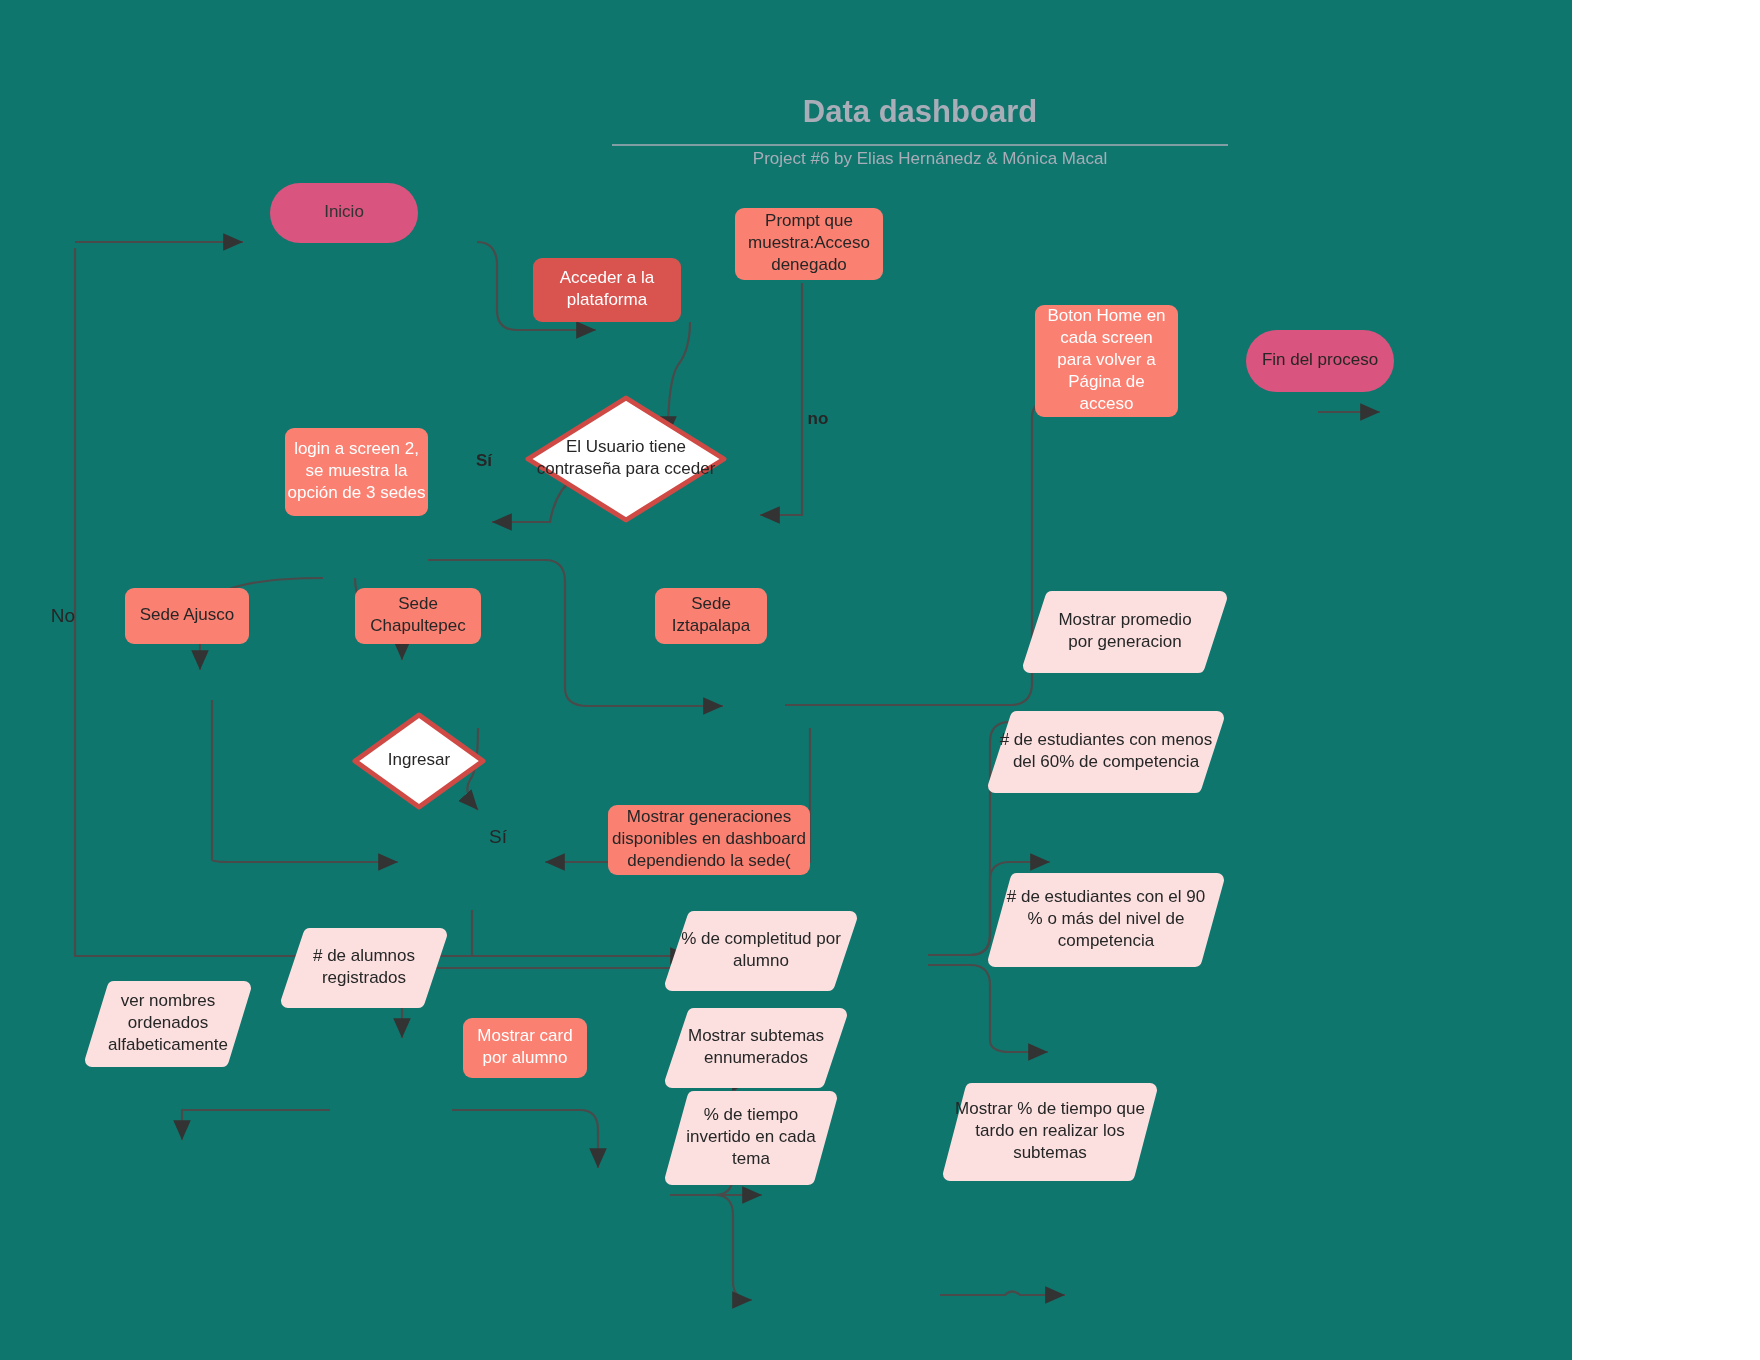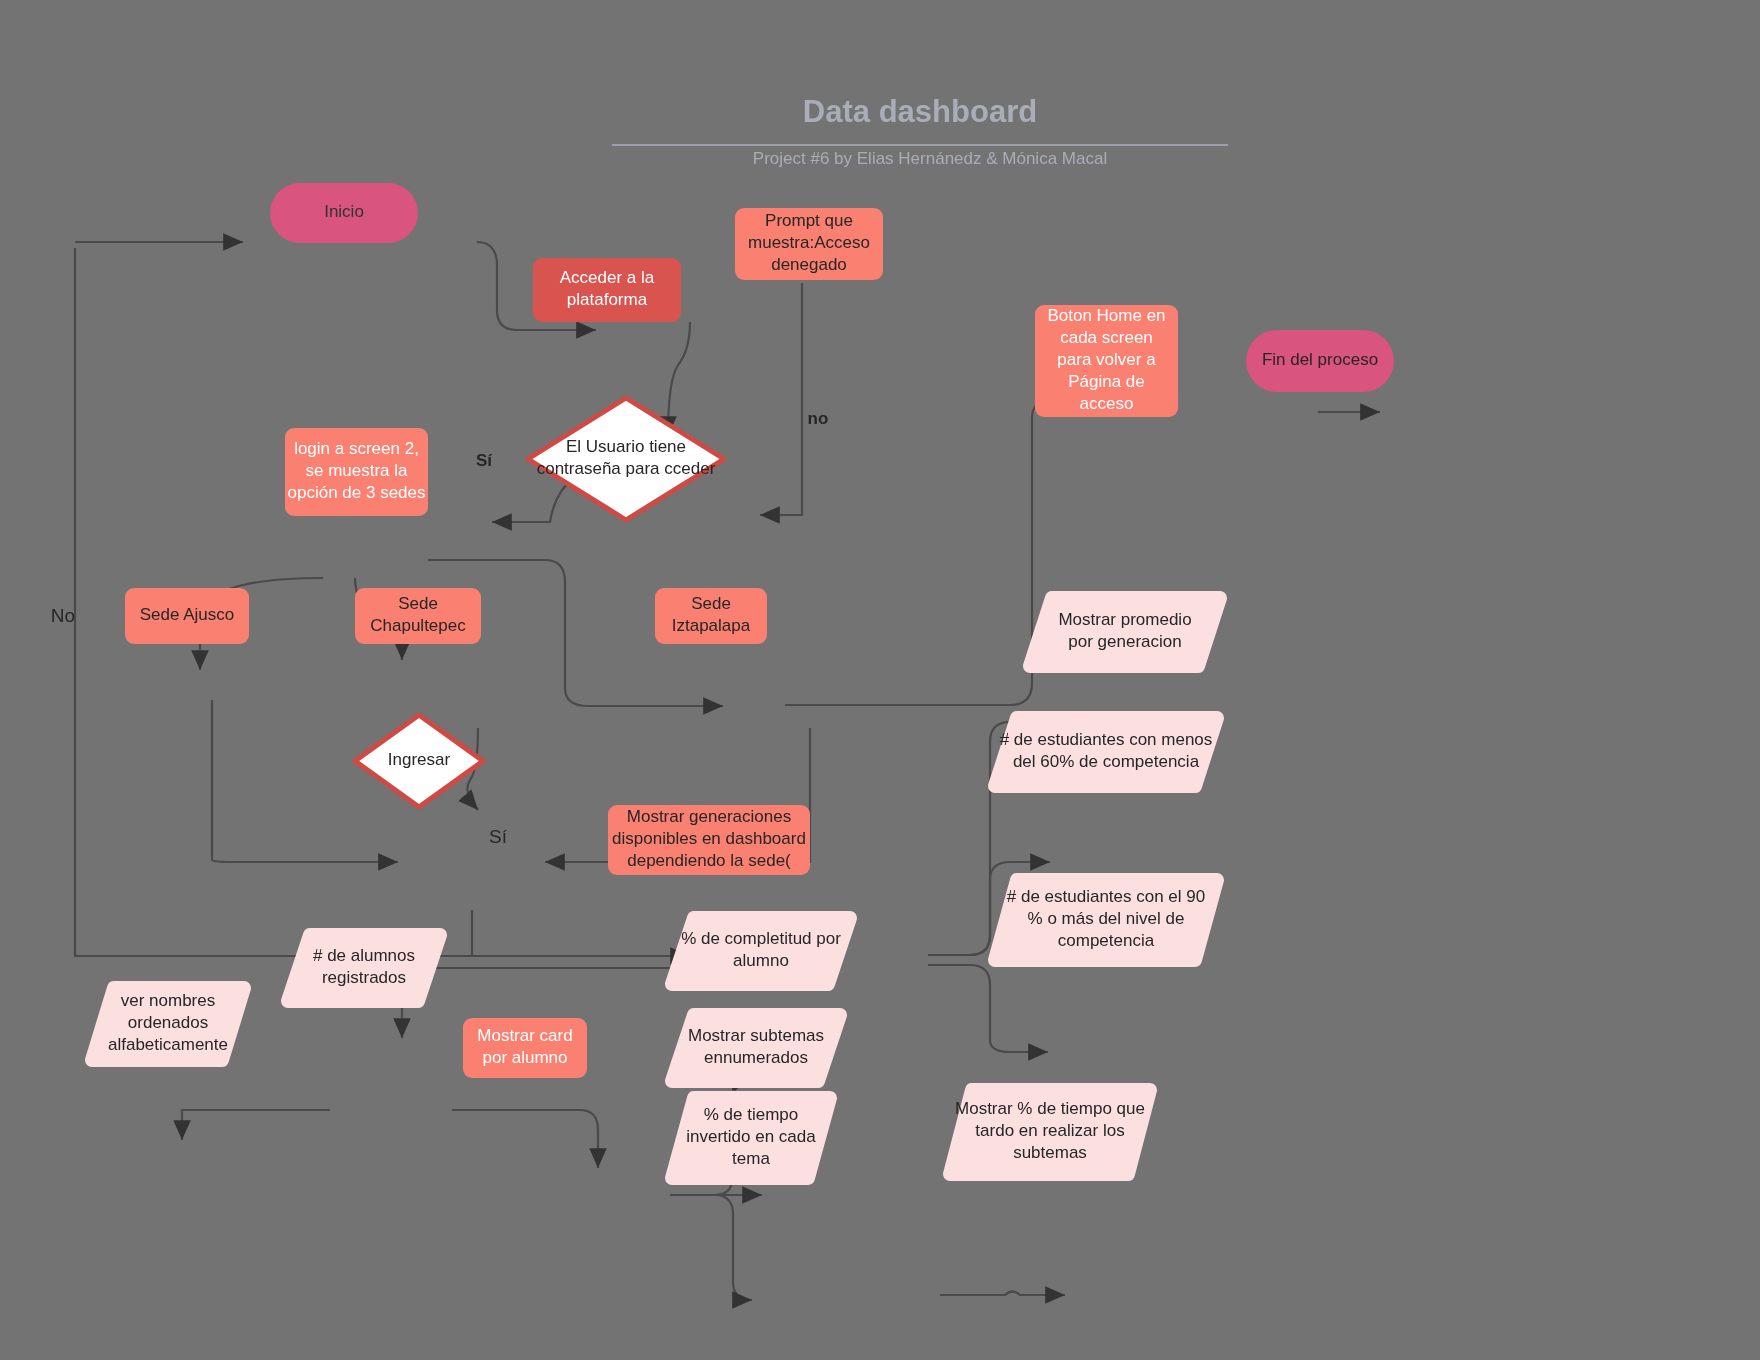--- a/index.html
+++ b/index.html
@@ -3,23 +3,23 @@
 <meta charset="utf-8">
 <style>
   html, body {
     margin: 0;
     padding: 0;
     background: #ffffff;
     font-family: "Liberation Sans", sans-serif;
   }
   #canvas {
     position: relative;
-    width: 1760px;
+    width: 1572px;
     height: 1360px;
-    background: #737373;
+    background: #0f766e;
     overflow: hidden;
   }
   #diagram-svg {
     position: absolute;
     left: 0;
     top: 0;
     width: 1760px;
     height: 1360px;
   }
   .edge {

